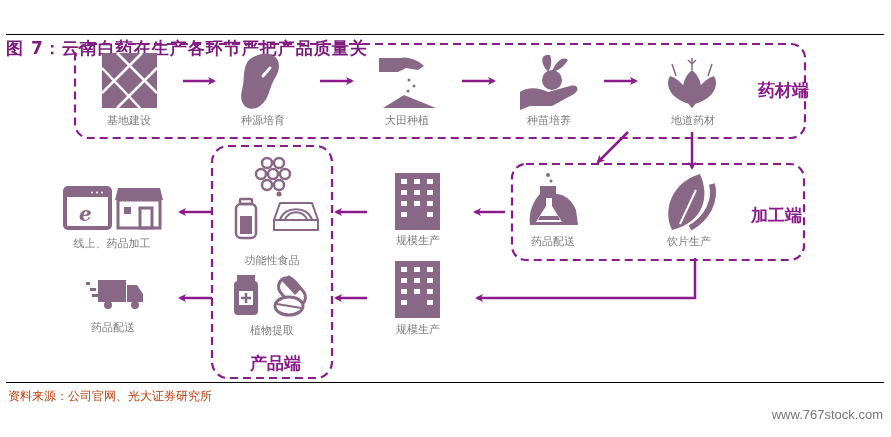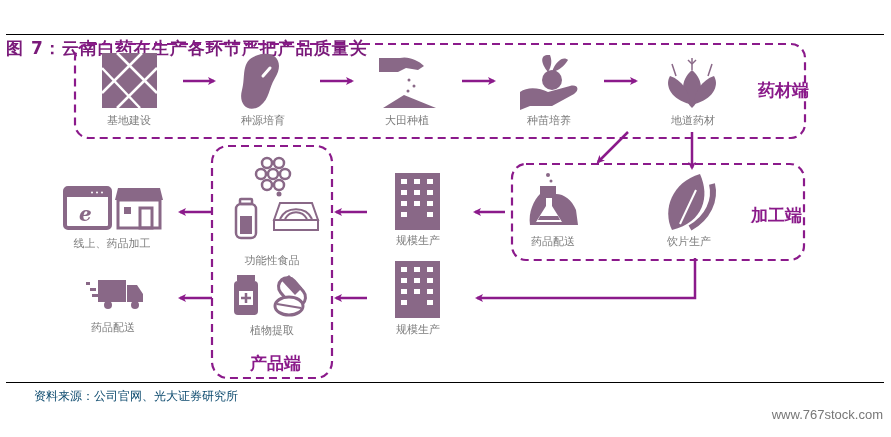--- a/index.html
+++ b/index.html
@@ -1,20 +1,20 @@
 <!DOCTYPE html>
 <html><head>
 <meta charset="utf-8">
 <style>
   html,body{margin:0;padding:0;background:#fff;}
   body{width:891px;height:437px;position:relative;overflow:hidden;font-family:"DejaVu Sans",sans-serif;}
   .title{position:absolute;left:6px;top:5px;font-size:17px;font-weight:bold;color:#7a1a7a;letter-spacing:1px;margin-top:32px;}
   .topline{position:absolute;left:6px;top:34px;width:878px;height:1px;background:#000;}
   .bottomline{position:absolute;left:6px;top:382px;width:878px;height:1px;background:#000;}
-  .source{position:absolute;left:8px;top:388px;font-size:12px;color:#0c4a6e;font-family:"DejaVu Serif",serif;margin-left:26px;}
+  .source{position:absolute;left:8px;top:388px;font-size:12px;color:#c2410c;font-family:"DejaVu Serif",serif;}
   .watermark{position:absolute;right:8px;top:407px;font-size:13px;color:#777;font-family:"Liberation Sans",sans-serif;}
   svg.diagram{position:absolute;left:0;top:0;}
   .lbl{position:absolute;font-size:11px;color:#7d7d7d;white-space:nowrap;transform:translateX(-50%);}
   .zone{position:absolute;font-size:17px;color:#8a1a8a;font-weight:bold;white-space:nowrap;}
 </style>
 </head>
 <body>
 
 <div class="title">图 7：云南白药在生产各环节严把产品质量关</div>
 <div class="topline"></div>

